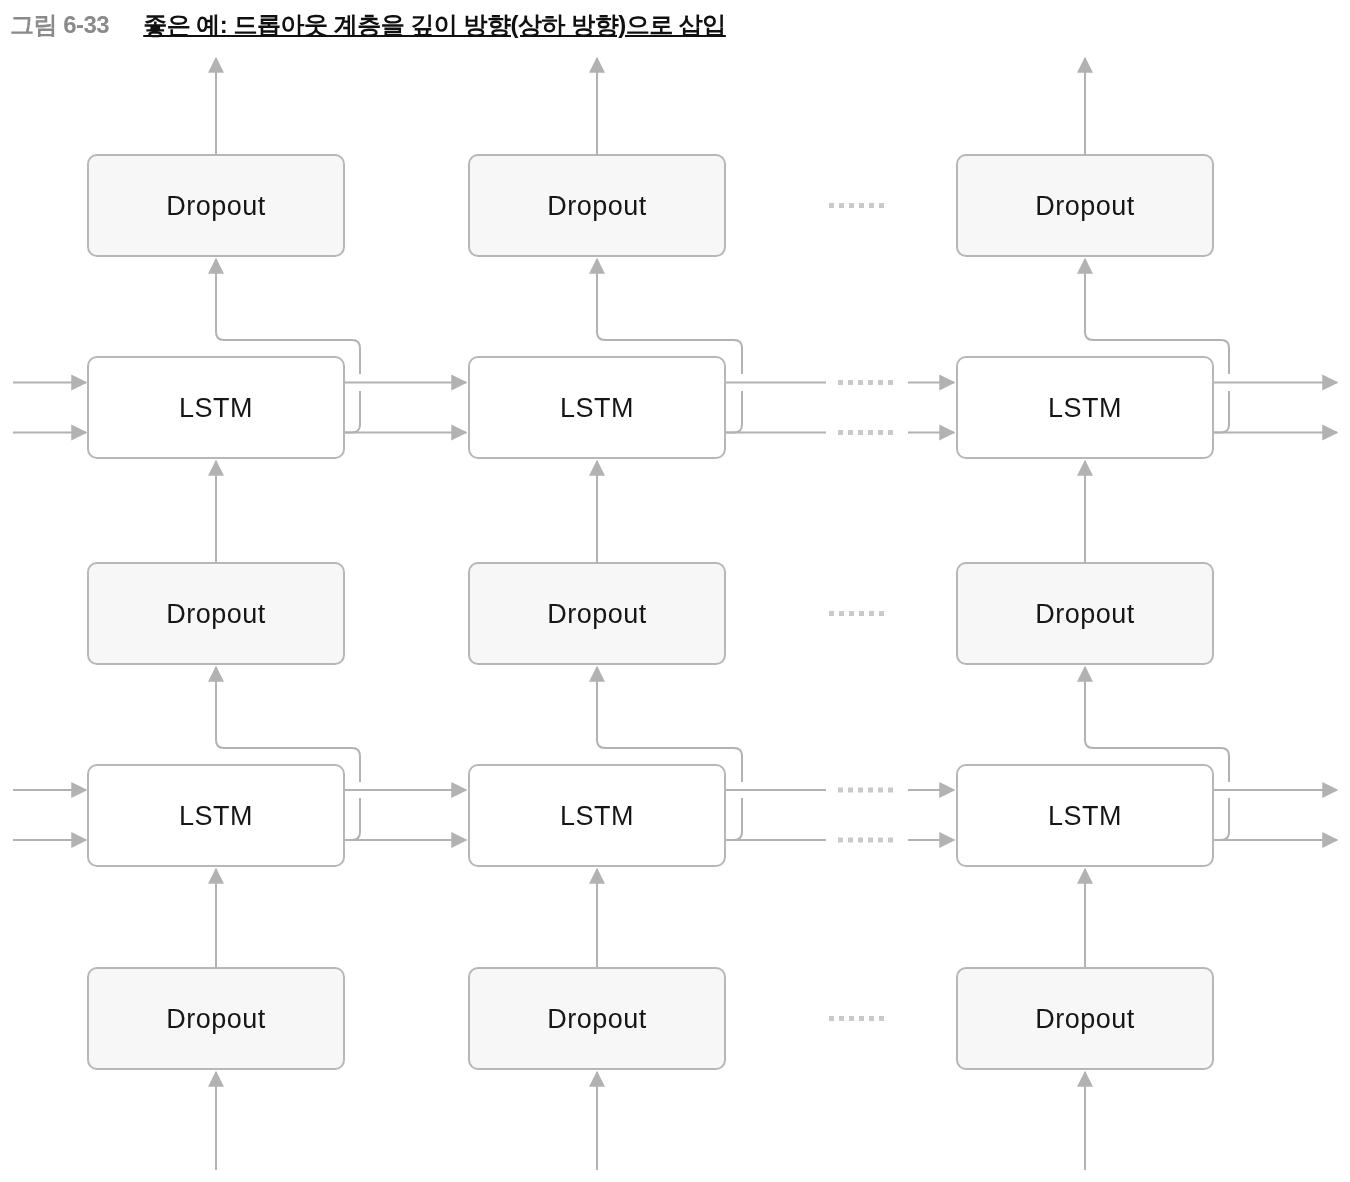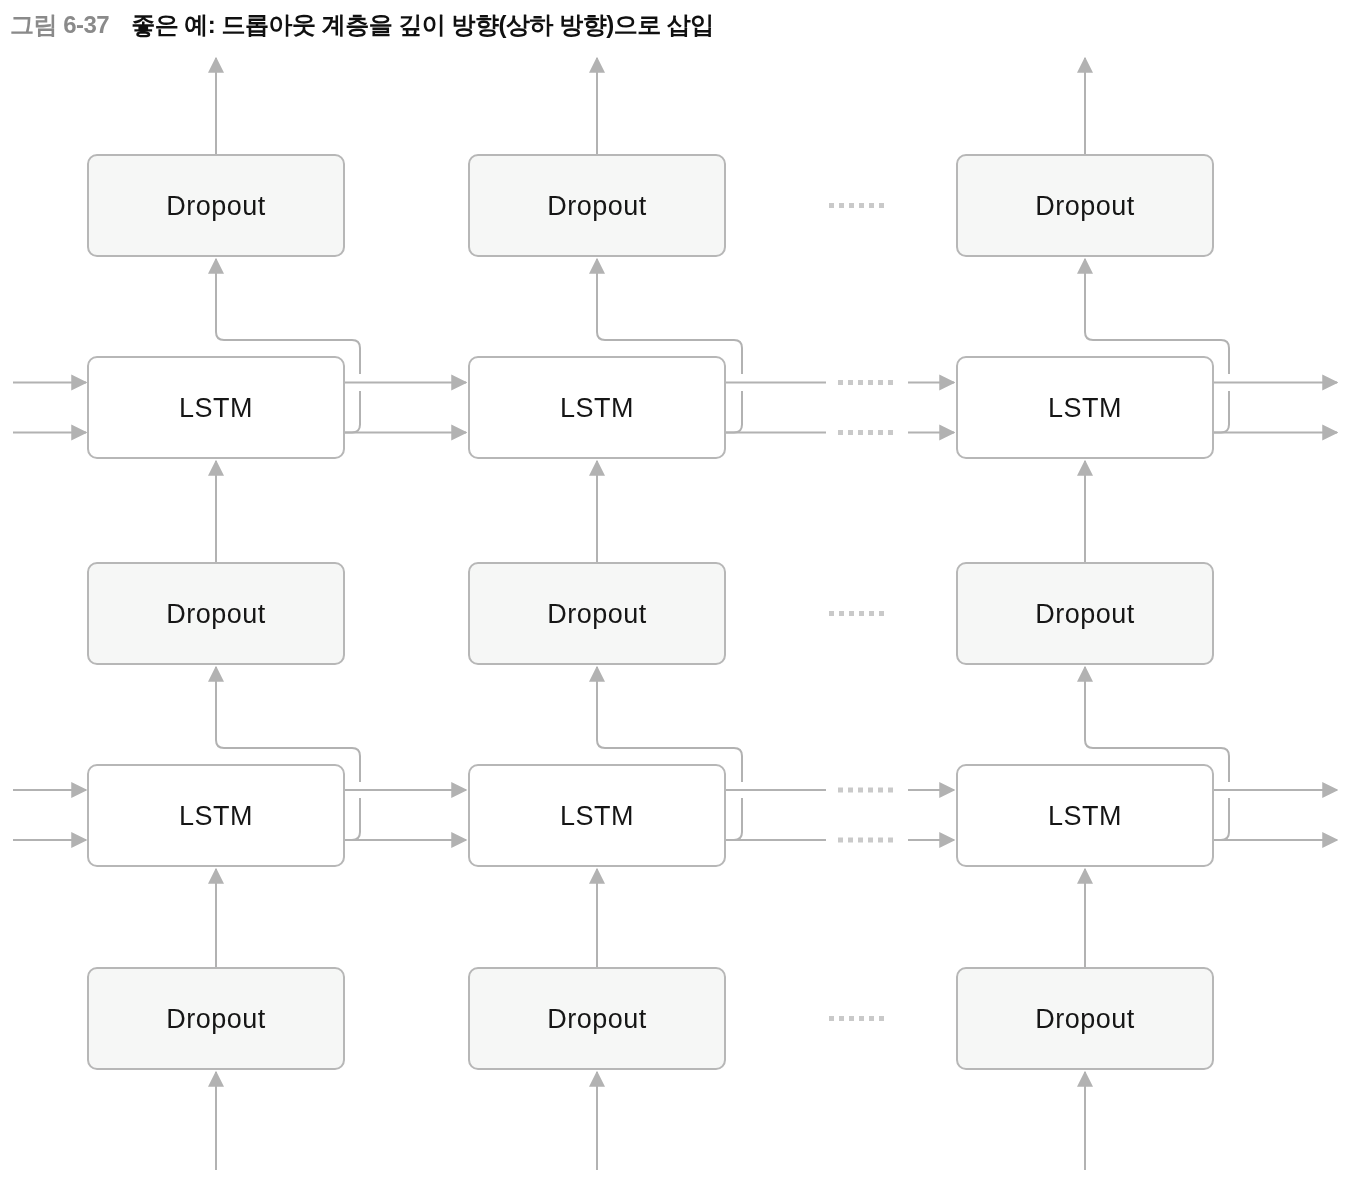--- a/index.html
+++ b/index.html
@@ -5,38 +5,38 @@
   :root{
     --line:#b2b2b2; --box-border:#b7b7b7; --dropout-fill:#f6f7f6; --lstm-fill:#ffffff;
     --label-text:#161616; --figure-label:#8a8a8a; --caption-text:#101010; --dots:#c9c9c9;
   }
   html,body{margin:0;padding:0;background:#ffffff;}
   .stage{position:relative;width:1350px;height:1182px;background:#fff;overflow:hidden;
          font-family:"Liberation Sans",sans-serif;}
   .caption-row{position:absolute;top:8px;left:10px;white-space:nowrap;
                font-size:24px;font-weight:700;line-height:34px;}
   .figure-label{color:var(--figure-label);letter-spacing:-0.5px;}
-  .figure-caption{color:var(--caption-text);margin-left:22px;letter-spacing:-0.5px;}
+  .figure-caption{color:var(--caption-text);margin-left:34px;letter-spacing:-0.5px;text-decoration:underline;}
   svg.diagram{position:absolute;top:0;left:0;}
   .box{stroke:var(--box-border);stroke-width:2;}
   .box.dropout{fill:var(--dropout-fill);}
   .box.lstm{fill:var(--lstm-fill);}
   .boxlabel{font-family:"Liberation Sans",sans-serif;font-size:27px;fill:var(--label-text);
             text-anchor:middle;letter-spacing:0.5px;}
   .conn{stroke:var(--line);stroke-width:2;fill:none;}
   .gap{stroke:#ffffff;stroke-width:5;fill:none;}
   .dots{stroke:var(--dots);stroke-width:5;stroke-dasharray:5 5;fill:none;}
   .arrowhead-fill{fill:var(--line);}
 </style>
 </head>
 <body>
 
 <div class="stage">
   <div class="caption-row">
-    <span class="figure-label">그림 6-37</span><span class="figure-caption">좋은 예: 드롭아웃 계층을 깊이 방향(상하 방향)으로 삽입</span>
+    <span class="figure-label">그림 6-33</span><span class="figure-caption">좋은 예: 드롭아웃 계층을 깊이 방향(상하 방향)으로 삽입</span>
   </div>
 
   <svg class="diagram" width="1350" height="1182" viewBox="0 0 1350 1182">
     <defs>
       <marker id="arw" viewBox="0 0 10 10" refX="9.2" refY="5" markerWidth="8" markerHeight="8.5" orient="auto" markerUnits="strokeWidth">
         <path d="M0,0 L10,5 L0,10 Z" class="arrowhead-fill"></path>
       </marker>
     </defs>
 
     <g>

